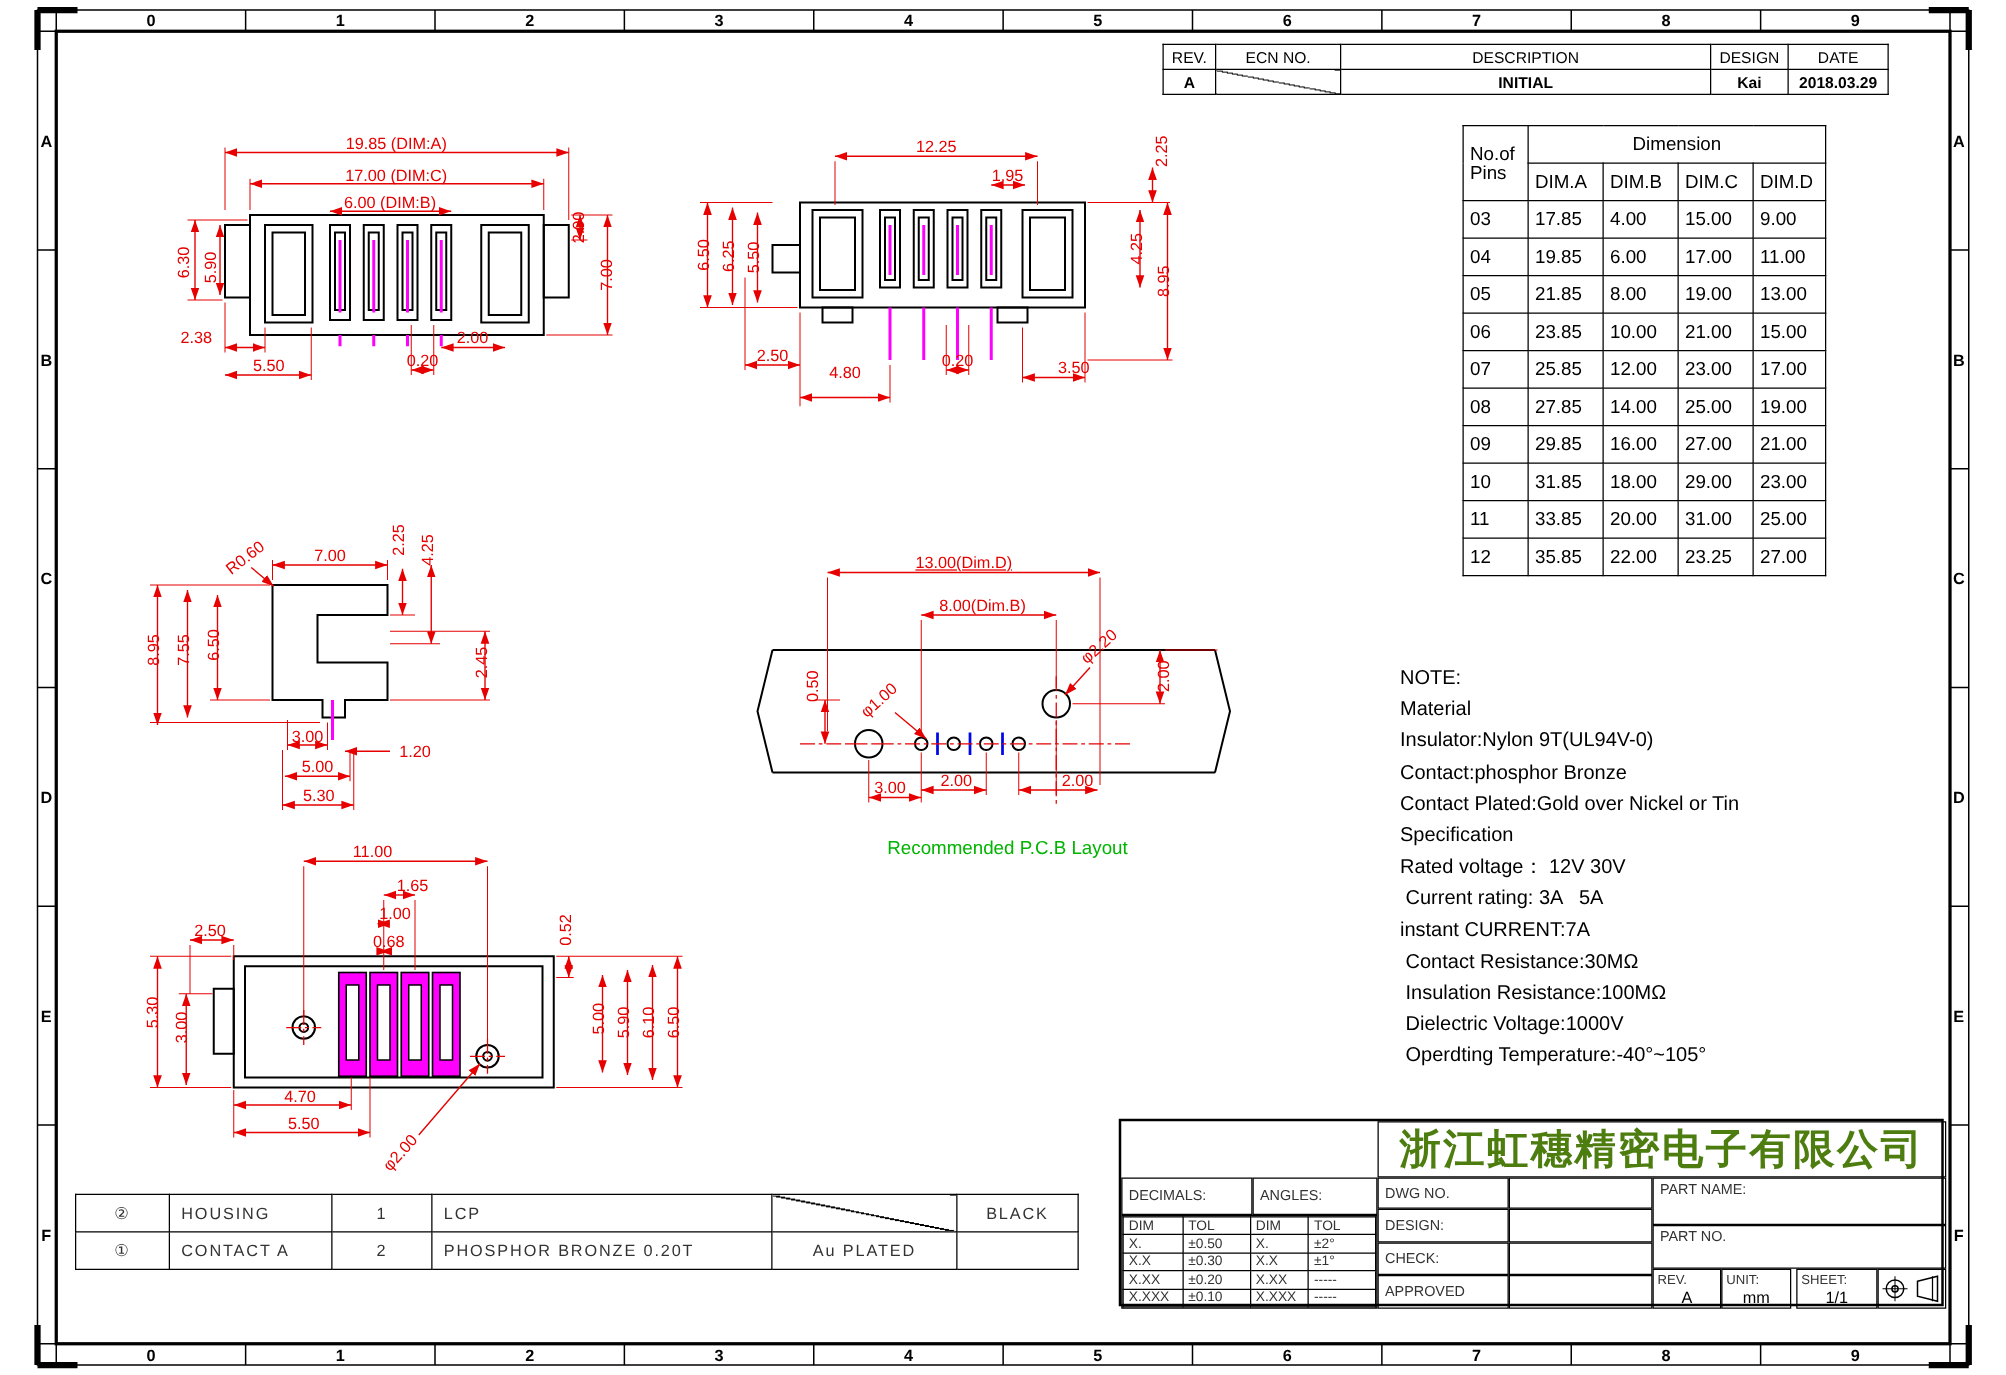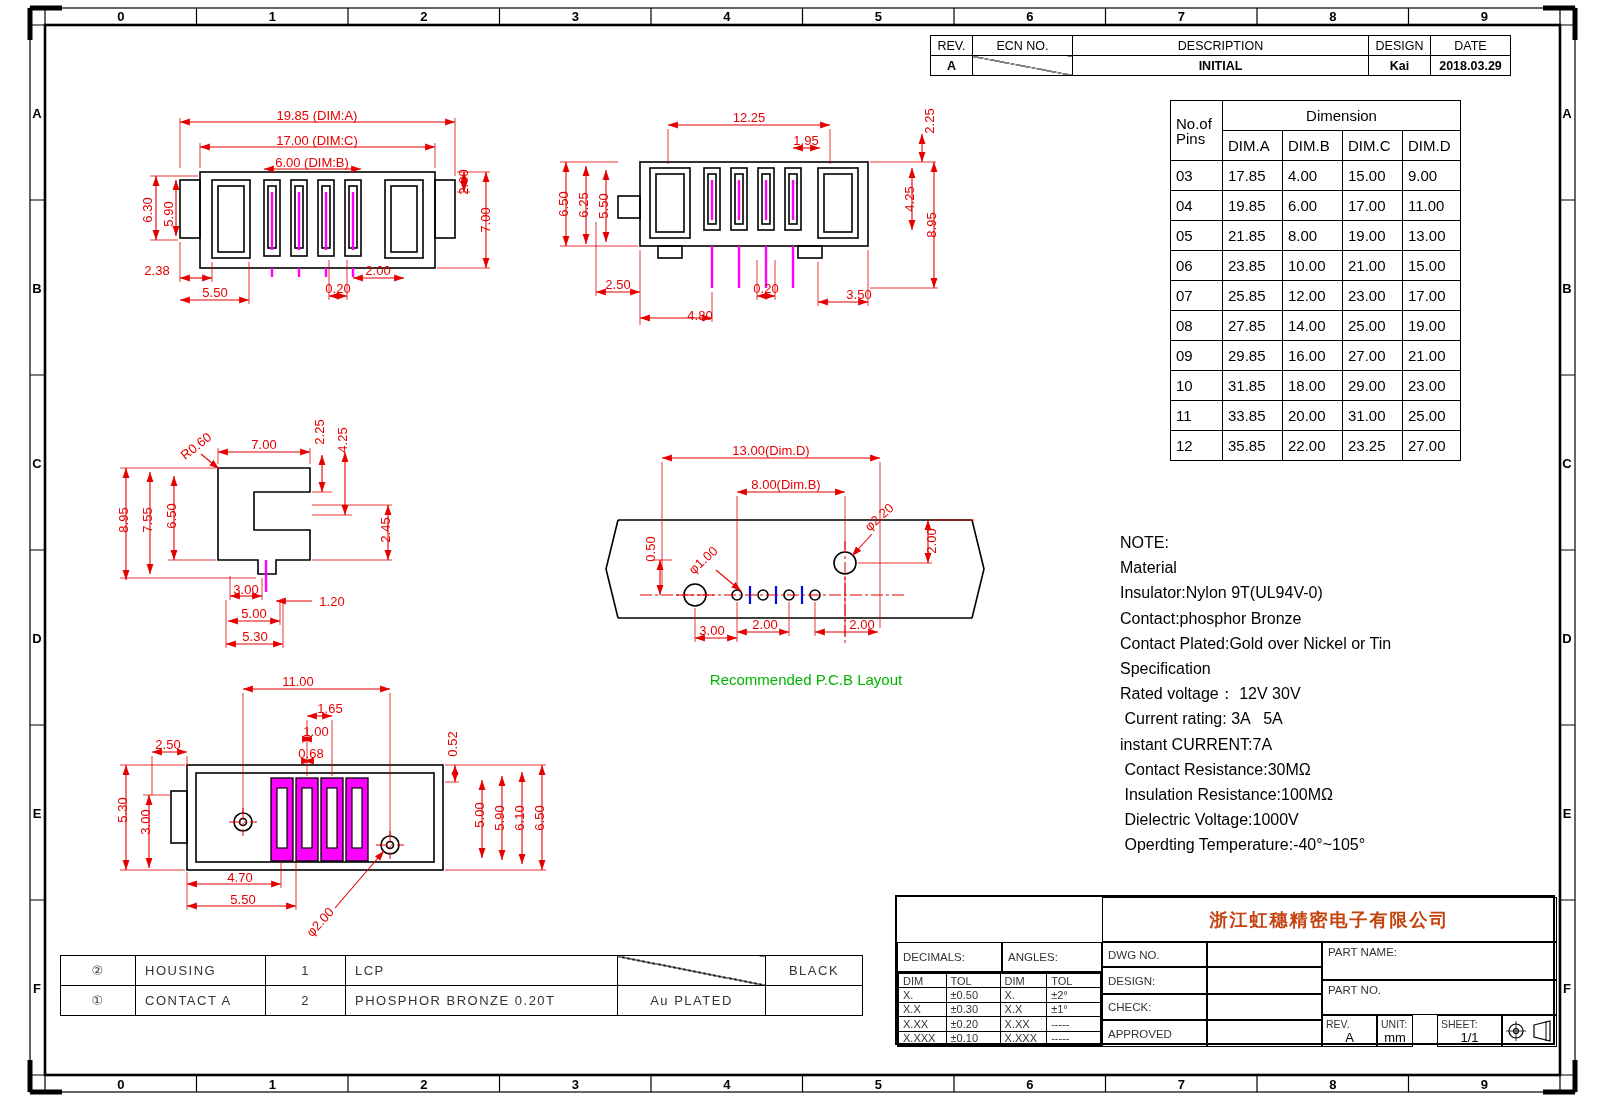--- a/index.html
+++ b/index.html
@@ -32,21 +32,21 @@
 .notes{position:absolute;left:1120px;top:530px;font-size:16px;line-height:25.2px}
 .note-line{white-space:pre}
 .parts-table{position:absolute;left:60px;top:955px;table-layout:fixed;color:#333}
 .parts-table td{border:1.4px solid #000;height:30px;font-size:13px;letter-spacing:1.5px;text-align:center;overflow:hidden}
 .parts-table td:nth-child(2),.parts-table td:nth-child(4){text-align:left;padding-left:9px}
 .diag{background:linear-gradient(to top right,transparent 48.8%,#000 48.8%,#000 51.2%,transparent 51.2%)}
 .title-block{position:absolute;left:895px;top:895px;width:660px;height:150px;border:2.5px solid #000;color:#333}
 .tb-cell{position:absolute;border:1.1px solid #000;font-size:11.5px;display:flex;align-items:center}
 .pad{padding-left:5px}
 .tb-col{flex-direction:column;justify-content:center;align-items:center}
-.tb-company{font-size:18px;font-weight:700;color:#c2410c;justify-content:center;letter-spacing:2px}
+.tb-company{font-size:33px;font-weight:700;color:#4d7c0f;justify-content:center;letter-spacing:2px}
 .tb-topleft{align-items:flex-start;padding:3px 0 0 5px}
 .tol-table{width:100%;height:100%}
 .tol-table th,.tol-table td{border:1px solid #000;font-size:11px;font-weight:400;text-align:left;padding-left:4px;height:14px}
 .tb-stack{flex-direction:column;justify-content:space-between;align-items:stretch;padding:2px 0}
 .tb-stack .lab{font-size:10.5px;padding-left:3px}
 .tb-stack .val{font-size:13px;text-align:center;color:#000}
 </style>
 </head>
 <body>
 
@@ -261,36 +261,36 @@
     <span class="dim-label" style="left: 485px; top: 220px; transform: translate(-50%, -50%) rotate(-90deg);">7.00</span>
     <span class="dim-label" style="left: 749px; top: 117px; transform: translate(-50%, -50%);">12.25</span>
     <span class="dim-label" style="left: 806px; top: 140px; transform: translate(-50%, -50%);">1.95</span>
     <span class="dim-label" style="left: 929px; top: 121px; transform: translate(-50%, -50%) rotate(-90deg);">2.25</span>
     <span class="dim-label" style="left: 563px; top: 204px; transform: translate(-50%, -50%) rotate(-90deg);">6.50</span>
     <span class="dim-label" style="left: 583px; top: 205px; transform: translate(-50%, -50%) rotate(-90deg);">6.25</span>
     <span class="dim-label" style="left: 603px; top: 206px; transform: translate(-50%, -50%) rotate(-90deg);">5.50</span>
     <span class="dim-label" style="left: 909px; top: 199px; transform: translate(-50%, -50%) rotate(-90deg);">4.25</span>
     <span class="dim-label" style="left: 931px; top: 225px; transform: translate(-50%, -50%) rotate(-90deg);">8.95</span>
     <span class="dim-label" style="left: 618px; top: 284px; transform: translate(-50%, -50%);">2.50</span>
-    <span class="dim-label" style="left: 676px; top: 315px; transform: translate(-50%, -50%); margin-left: 24px;">4.80</span>
+    <span class="dim-label" style="left: 676px; top: 298px; transform: translate(-50%, -50%);">4.80</span>
     <span class="dim-label" style="left: 766px; top: 288px; transform: translate(-50%, -50%);">0.20</span>
     <span class="dim-label" style="left: 843px; top: 294px; transform: translate(-50%, -50%); margin-left: 16px;">3.50</span>
     <span class="dim-label" style="left: 196px; top: 446px; transform: translate(-50%, -50%) rotate(-38deg);">R0.60</span>
     <span class="dim-label" style="left: 264px; top: 444px; transform: translate(-50%, -50%);">7.00</span>
     <span class="dim-label" style="left: 319px; top: 432px; transform: translate(-50%, -50%) rotate(-90deg);">2.25</span>
     <span class="dim-label" style="left: 342px; top: 440px; transform: translate(-50%, -50%) rotate(-90deg);">4.25</span>
     <span class="dim-label" style="left: 123px; top: 520px; transform: translate(-50%, -50%) rotate(-90deg);">8.95</span>
     <span class="dim-label" style="left: 147px; top: 520px; transform: translate(-50%, -50%) rotate(-90deg);">7.55</span>
     <span class="dim-label" style="left: 171px; top: 516px; transform: translate(-50%, -50%) rotate(-90deg);">6.50</span>
     <span class="dim-label" style="left: 385px; top: 530px; transform: translate(-50%, -50%) rotate(-90deg);">2.45</span>
     <span class="dim-label" style="left: 246px; top: 589px; transform: translate(-50%, -50%);">3.00</span>
     <span class="dim-label" style="left: 332px; top: 601px; transform: translate(-50%, -50%);">1.20</span>
     <span class="dim-label" style="left: 254px; top: 613px; transform: translate(-50%, -50%);">5.00</span>
     <span class="dim-label" style="left: 255px; top: 636px; transform: translate(-50%, -50%);">5.30</span>
-    <span class="dim-label" style="left: 771px; top: 450px; transform: translate(-50%, -50%);">13.00(Dim.D)</span>
+    <span class="dim-label" style="left: 771px; top: 450px; transform: translate(-50%, -50%); text-decoration: underline;">13.00(Dim.D)</span>
     <span class="dim-label" style="left: 786px; top: 484px; transform: translate(-50%, -50%);">8.00(Dim.B)</span>
     <span class="dim-label" style="left: 650px; top: 549px; transform: translate(-50%, -50%) rotate(-90deg);">0.50</span>
     <span class="dim-label" style="left: 703px; top: 560px; transform: translate(-50%, -50%) rotate(-42deg);">φ1.00</span>
     <span class="dim-label" style="left: 879px; top: 517px; transform: translate(-50%, -50%) rotate(-42deg);">φ2.20</span>
     <span class="dim-label" style="left: 931px; top: 541px; transform: translate(-50%, -50%) rotate(-90deg);">2.00</span>
     <span class="dim-label" style="left: 712px; top: 630px; transform: translate(-50%, -50%);">3.00</span>
     <span class="dim-label" style="left: 765px; top: 624px; transform: translate(-50%, -50%);">2.00</span>
     <span class="dim-label" style="left: 862px; top: 624px; transform: translate(-50%, -50%);">2.00</span>
     <span class="dim-label green" style="left: 806px; top: 679px; transform: translate(-50%, -50%);">Recommended P.C.B Layout</span>
     <span class="dim-label" style="left: 298px; top: 681px; transform: translate(-50%, -50%);">11.00</span>
@@ -569,21 +569,21 @@
   <div class="tb-cell pad" style="left:205px;top:123px;width:105px;height:27px">APPROVED</div>
   <div class="tb-cell" style="left:310px;top:123px;width:115px;height:27px"></div>
 
   <div class="tb-cell tb-topleft" style="left:425px;top:45px;width:235px;height:38px">PART NAME:</div>
   <div class="tb-cell tb-topleft" style="left:425px;top:83px;width:235px;height:35px">PART NO.</div>
 
   <div class="tb-cell tb-stack" style="left:425px;top:118px;width:55px;height:32px">
     <div class="lab">REV.</div>
     <div class="val">A</div>
   </div>
-  <div class="tb-stack tb-cell" style="left:480px;top:118px;width:36px;height:32px">
+  <div class="tb-stack tb-cell" style="left:480px;top:118px;width:56px;height:32px">
     <div class="lab">UNIT:</div>
     <div class="val">mm</div>
   </div>
   <div class="tb-stack tb-cell" style="left:540px;top:118px;width:65px;height:32px">
     <div class="lab">SHEET:</div>
     <div class="val">1/1</div>
   </div>
   <div class="tb-cell" style="left:605px;top:118px;width:55px;height:32px;justify-content:center">
     <svg width="52" height="30">
       <circle cx="12" cy="15" r="7" style="fill:none;stroke:#000;stroke-width:1.2"></circle>

